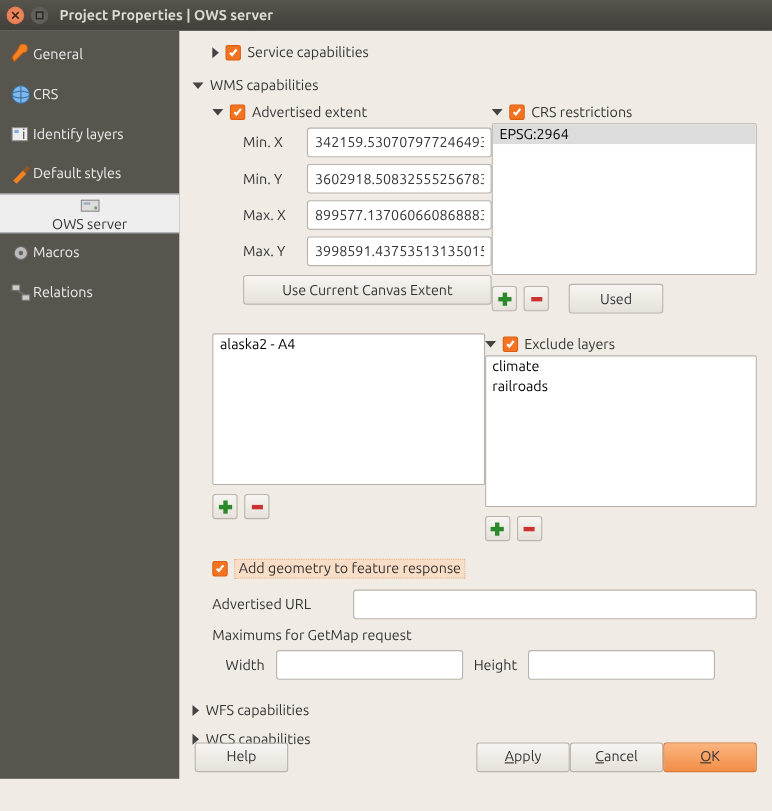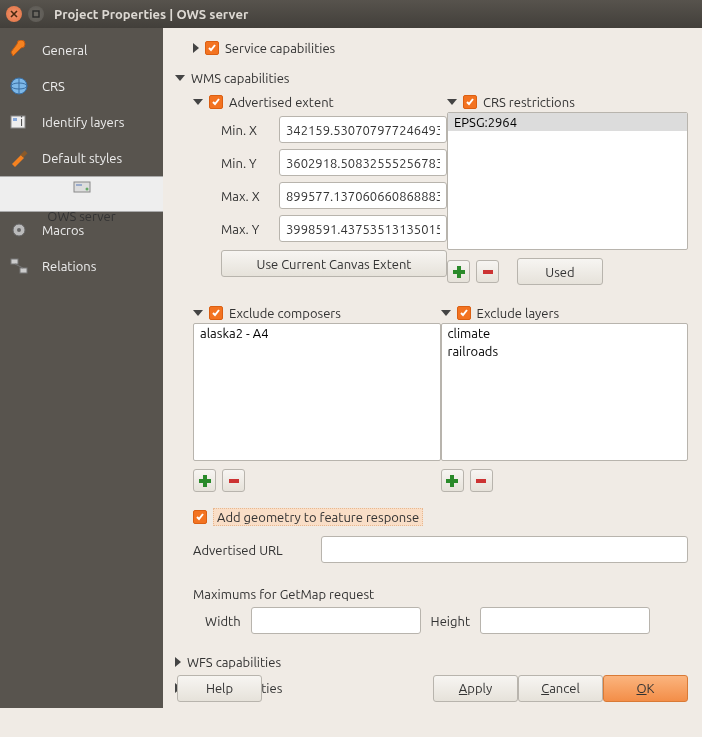--- a/index.html
+++ b/index.html
@@ -4,21 +4,21 @@
 <style>
   * { box-sizing: border-box; margin: 0; padding: 0; font-family: "Ubuntu", "Liberation Sans", sans-serif; font-size: 13px; }
   body { background: #f0ebe5; width: 702px; height: 737px; overflow: hidden; }
   .titlebar { height: 28px; background: linear-gradient(#57534d, #423f3a); display: flex; align-items: center; padding: 0 6px; gap: 6px; }
   .tb-circle { width: 16px; height: 16px; border-radius: 50%; display: flex; align-items: center; justify-content: center; font-size: 11px; color: #3a2a10; }
   .tb-close { background: radial-gradient(#f29472, #e0723f); }
   .tb-min { background: radial-gradient(#6b6862, #5a5752); }
   .title { color: #ddd9d3; font-weight: bold; font-size: 13px; margin-left: 4px; }
   .winwrap { display: flex; height: 680px; }
   .sidebar { width: 163px; background: #58544e; padding-top: 4px; }
-  .sb-item { display: flex; align-items: center; height: 36px; padding: 0 8px; gap: 12px; color: #eee; cursor: pointer; }
+  .sb-item { display: flex; align-items: center; height: 36px; padding: 0 8px; gap: 0; color: #eee; cursor: pointer; }
   .sb-item.selected { background: #eee; color: #333; border-top: 1px solid #aaa; border-bottom: 1px solid #aaa; flex-direction: column; }
   .sb-ico { width: 22px; height: 22px; display: flex; align-items: center; justify-content: center; }
   .content { flex: 1; padding: 10px 14px 0 12px; overflow: hidden; position: relative; }
   .row { display: flex; align-items: center; }
   .tri { display: inline-block; width: 0; height: 0; margin-right: 6px; }
   .tri.right { border-top: 5px solid transparent; border-bottom: 5px solid transparent; border-left: 6px solid #444; }
   .tri.down { border-left: 5px solid transparent; border-right: 5px solid transparent; border-top: 6px solid #444; }
   .chk { width: 14px; height: 14px; background: #f37321; display: inline-flex; align-items: center; justify-content: center; margin-right: 6px; border: 1px solid #db5f12; border-radius: 2px; }
   .chk svg { display: block; }
   .sec-head { font-size: 13px; color: #333; padding: 3px 0; cursor: pointer; }
@@ -193,54 +193,45 @@
               </svg>
             </span>
           <span style="width:6px"></span>
           <button class="btn" style="width:86px">Used</button>
         </div>
       </div>
     </div>
 
     <div class="twocol indent1" style="margin-top:18px">
       <div class="col">
+        <div class="listbox" style="height:138px; margin-left:0">
+          <div class="lb-item">alaska2 - A4</div>
+        </div>
+        <div class="row" style="margin-top:8px; gap:6px;">
+          <span class="sqbtn">
+              <svg width="14" height="14">
+                <rect x="5" y="1" width="4" height="12" fill="#2a8a2a"></rect>
+                <rect x="1" y="5" width="12" height="4" fill="#2a8a2a"></rect>
+              </svg>
+            </span>
+          <span class="sqbtn">
+              <svg width="14" height="14">
+                <rect x="2" y="5" width="10" height="4" fill="#c33"></rect>
+              </svg>
+            </span>
+        </div>
+      </div>
+      <div class="col">
         <div class="row sec-head">
           <span class="tri down"></span>
           <span class="chk">
               <svg width="10" height="10">
                 <path d="M2 5 L4 7 L8 2" stroke="#fff" stroke-width="2" fill="none"></path>
               </svg>
             </span>
-          <span class="lbl">Exclude composers</span>
-        </div>
-        <div class="listbox" style="height:138px; margin-left:0">
-          <div class="lb-item">alaska2 - A4</div>
-        </div>
-        <div class="row" style="margin-top:8px; gap:6px;">
-          <span class="sqbtn">
-              <svg width="14" height="14">
-                <rect x="5" y="1" width="4" height="12" fill="#2a8a2a"></rect>
-                <rect x="1" y="5" width="12" height="4" fill="#2a8a2a"></rect>
-              </svg>
-            </span>
-          <span class="sqbtn">
-              <svg width="14" height="14">
-                <rect x="2" y="5" width="10" height="4" fill="#c33"></rect>
-              </svg>
-            </span>
-        </div>
-      </div>
-      <div class="col">
-        <div class="row sec-head">
-          <span class="tri down"></span>
-          <span class="chk">
-              <svg width="10" height="10">
-                <path d="M2 5 L4 7 L8 2" stroke="#fff" stroke-width="2" fill="none"></path>
-              </svg>
-            </span>
           <span class="lbl">Exclude layers</span>
         </div>
         <div class="listbox" style="height:138px">
           <div class="lb-item">climate</div>
           <div class="lb-item">railroads</div>
         </div>
         <div class="row" style="margin-top:8px; gap:6px;">
           <span class="sqbtn">
               <svg width="14" height="14">
                 <rect x="5" y="1" width="4" height="12" fill="#2a8a2a"></rect>
@@ -263,21 +254,21 @@
           </svg>
         </span>
       <span class="lbl" style="background:#f9dec7; padding:1px 3px; border:1px dotted #e8b890">Add geometry to feature response</span>
     </div>
 
     <div class="row indent1" style="margin-top:10px; gap:24px;">
       <span class="lbl" style="width:104px">Advertised URL</span>
       <input class="txt" style="flex: 1 1 0%;" value="">
     </div>
 
-    <div class="indent1" style="margin-top:24px">
+    <div class="indent1" style="margin-top:8px">
       <div class="lbl">Maximums for GetMap request</div>
       <div class="row" style="margin-top:6px; gap:10px; padding-left:12px">
         <span class="lbl">Width</span>
         <input class="txt" style="width: 170px;" value="">
         <span class="lbl">Height</span>
         <input class="txt" style="width: 170px;" value="">
       </div>
     </div>
 
     <div class="row sec-head" style="margin-top:18px">

